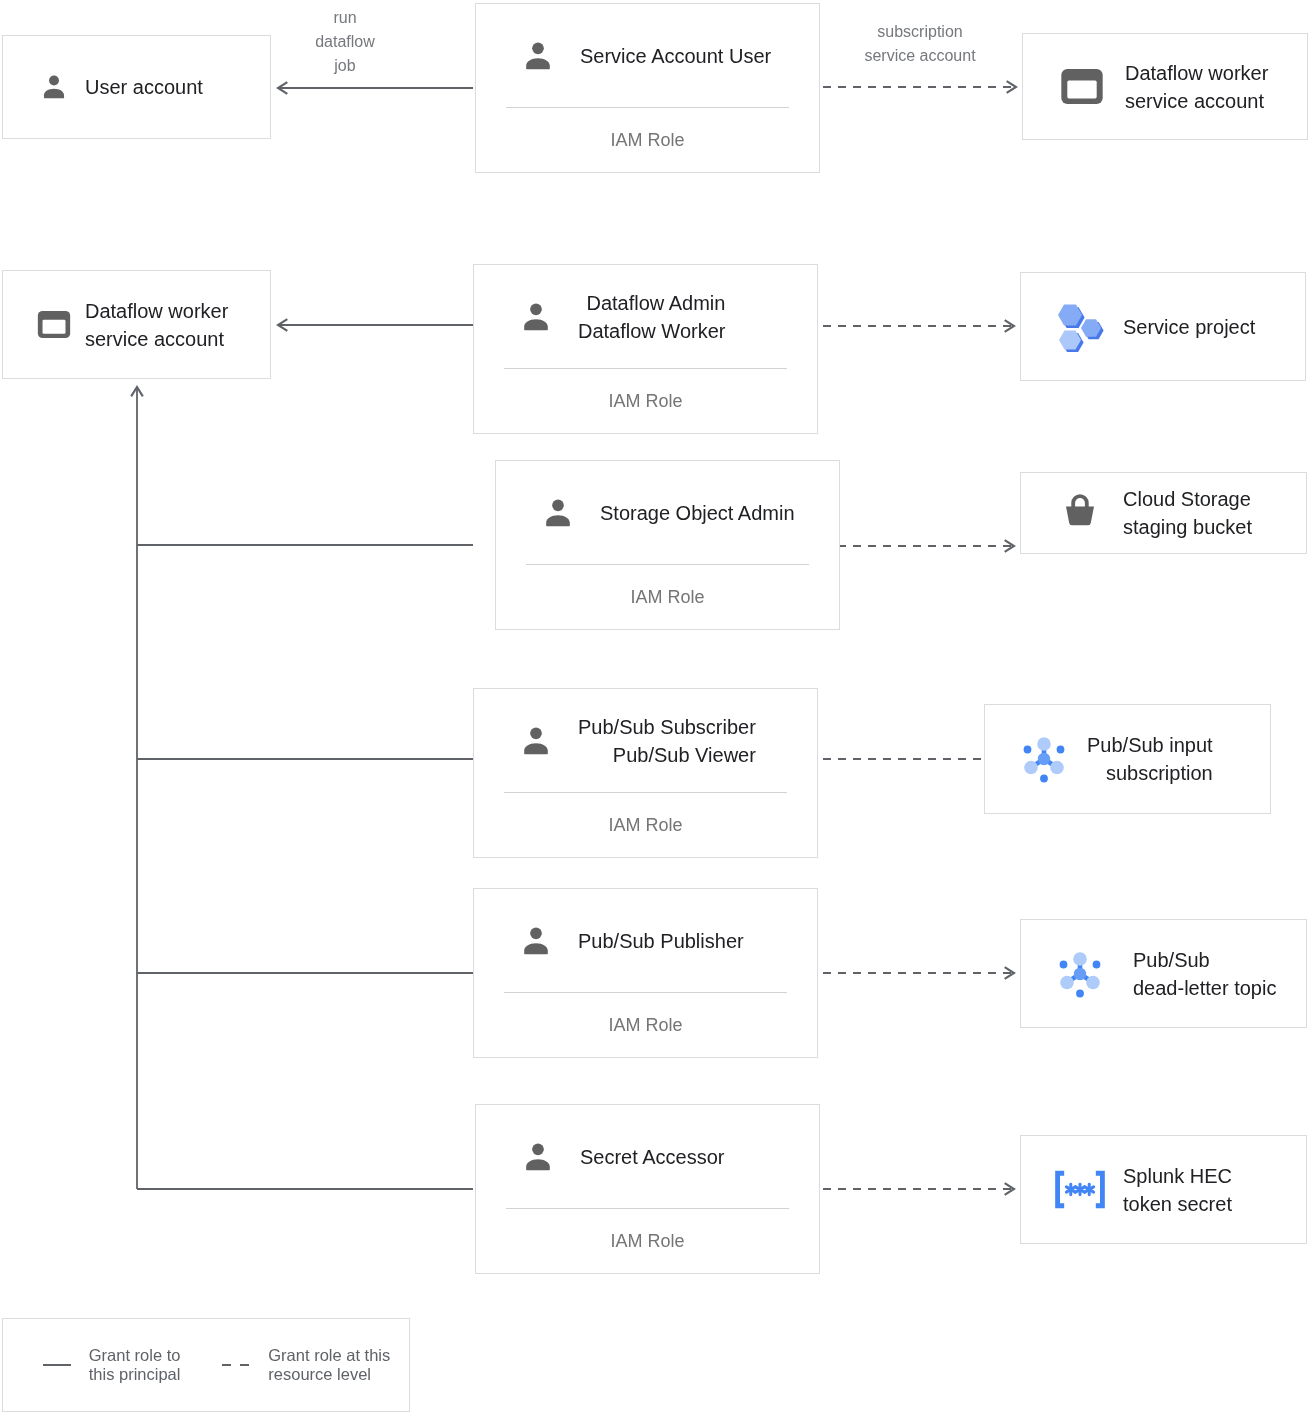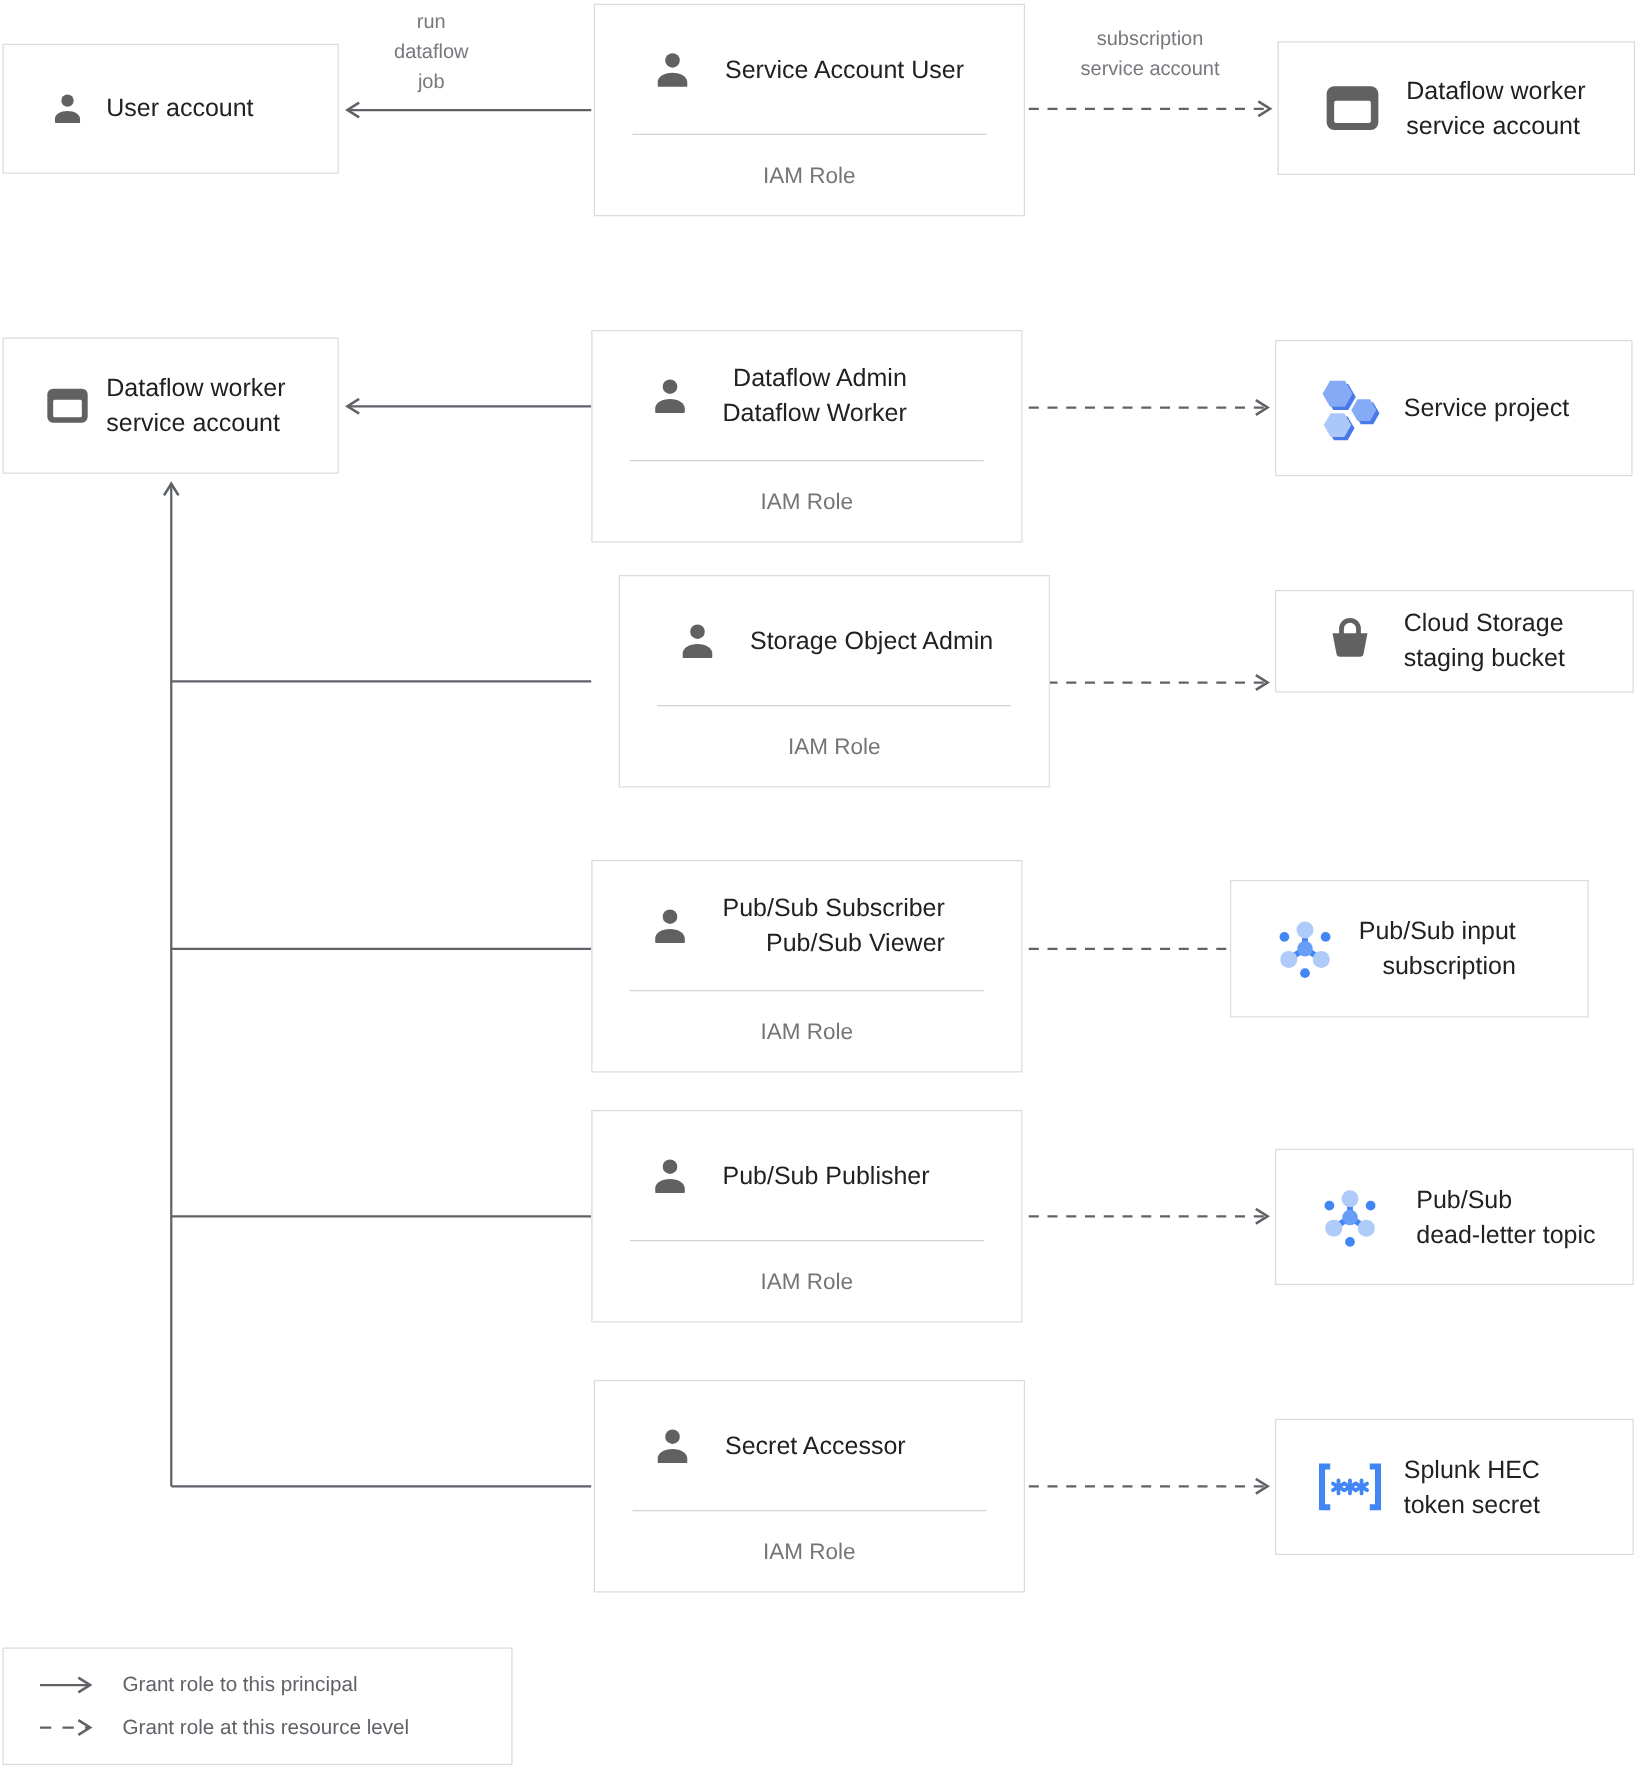--- a/index.html
+++ b/index.html
@@ -21,21 +21,21 @@
   .role-title .label span{display:block;text-align:right;}
   .divider{height:1px;background:#d2d2d2;margin:0 30px;flex:0 0 auto;}
   .role-footer{flex:1;display:flex;align-items:center;justify-content:center;font-size:18px;color:#757575;}
   
   .edge-label{position:absolute;font-size:16px;line-height:24px;color:#75787c;text-align:center;}
   .edge-label span{display:block;}
   
   svg.wires{position:absolute;left:0;top:0;width:1310px;height:1416px;pointer-events:none;}
   
   .legend{position:absolute;left:2px;top:1318px;width:408px;height:94px;border:1px solid #dadce0;box-sizing:border-box;
-          display:flex;flex-direction:column;justify-content:center;gap:15px;padding-left:25px;background:#fff;}
+          display:flex;flex-direction:row;justify-content:center;gap:15px;padding-left:36px;background:#fff;}
   .legend-row{display:flex;align-items:center;gap:18px;font-size:16.5px;color:#5f6368;}
 </style>
 </head>
 <body>
 
 <div class="canvas">
 
   <svg class="wires" xmlns="http://www.w3.org/2000/svg">
     <defs>
       <marker id="ah" viewBox="0 0 12 12" refX="10" refY="6" markerWidth="14" markerHeight="14" markerUnits="userSpaceOnUse" orient="auto">

